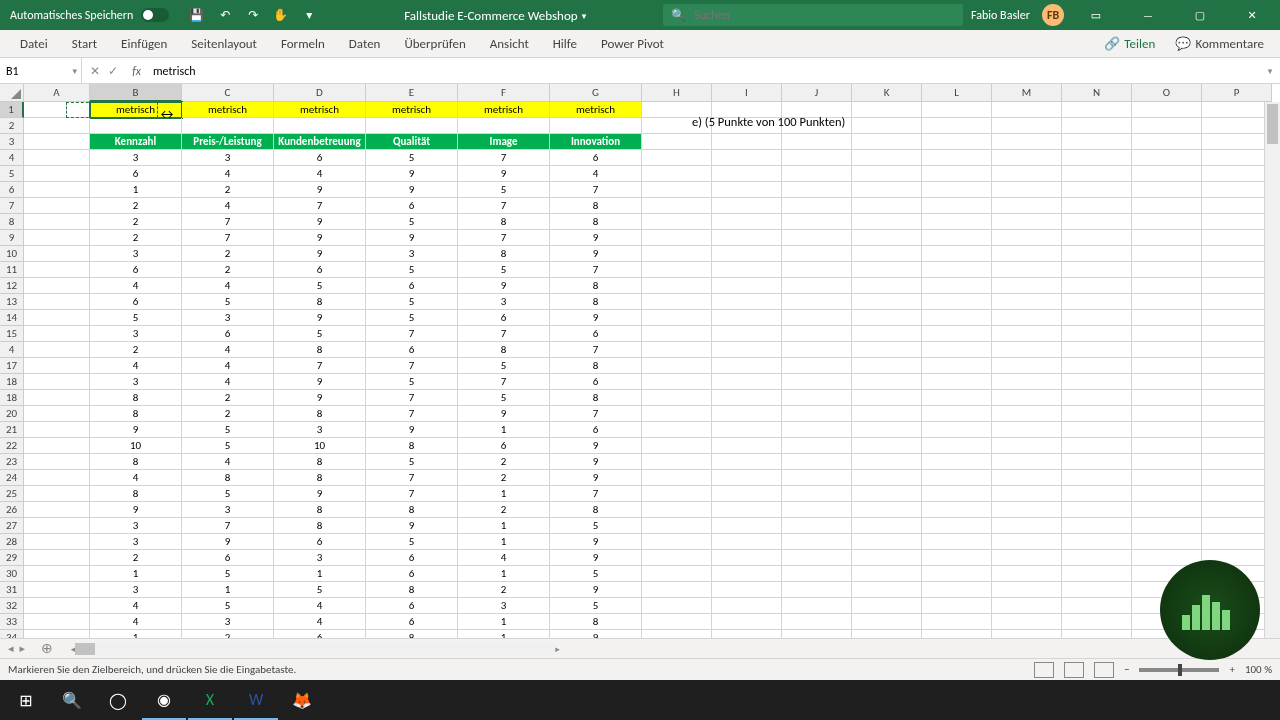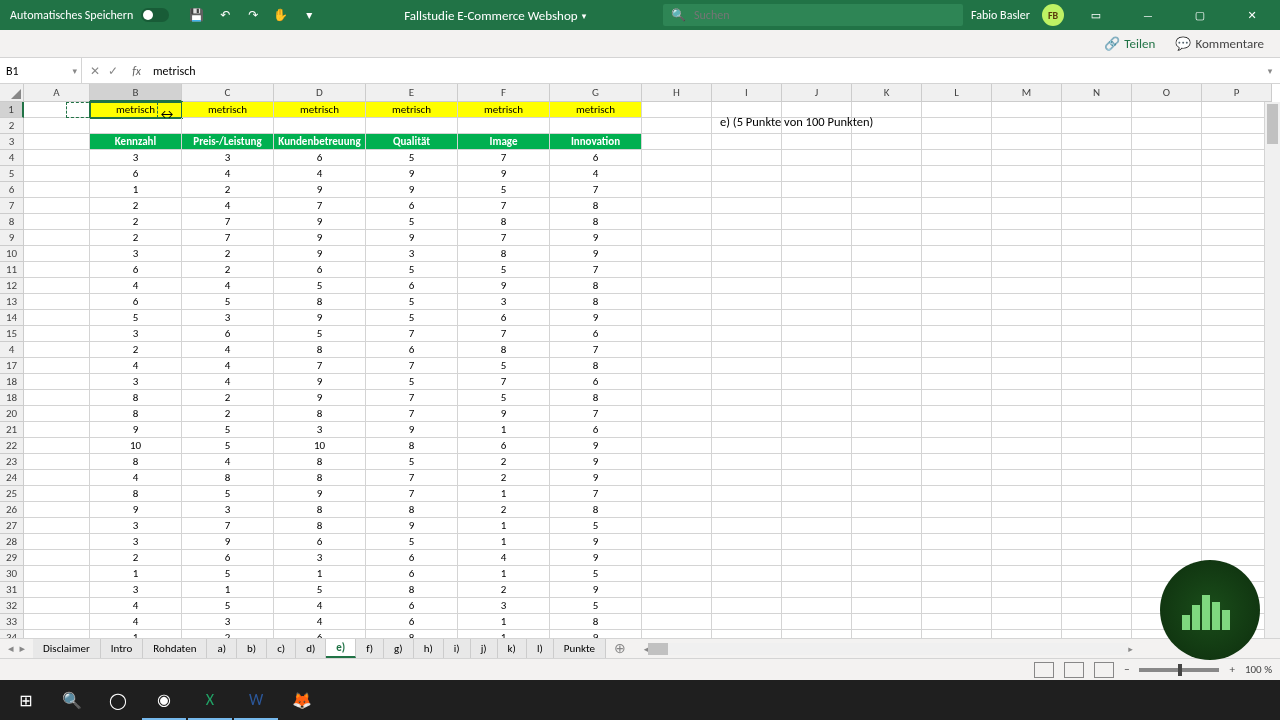--- a/index.html
+++ b/index.html
@@ -9,21 +9,21 @@
 .titlebar { height: 30px; background: #217346; display: flex; align-items: center; color: #fff; font-size: 12px; }
 .autosave { display: flex; align-items: center; padding: 0 10px; gap: 8px; }
 .toggle { width: 28px; height: 14px; background: #185c37; border-radius: 7px; position: relative; }
 .toggle::after { content:''; position:absolute; width:10px; height:10px; background:#fff; border-radius:50%; top:2px; left:2px; }
 .qat { display: flex; gap: 12px; padding: 0 10px; }
 .qat-icon { width: 16px; height: 16px; display:flex; align-items:center; justify-content:center; color:#fff; font-size:12px; }
 .title-center { flex:1; text-align:center; font-size:13px; display:flex; align-items:center; justify-content:center; gap:4px; }
 .search-box { width: 300px; height: 22px; background: #2e8555; display:flex; align-items:center; padding:0 8px; gap:8px; border-radius:2px; }
 .search-box input { background:transparent; border:none; color:#c8e6d3; font-size:12px; outline:none; flex:1; }
 .title-right { display:flex; align-items:center; gap:12px; padding:0 8px; }
-.avatar { width:22px; height:22px; background:#bef264; border-radius:50%; display:flex; align-items:center; justify-content:center; font-size:10px; font-weight:bold; color:#5a3a0a; }
+.avatar { width:22px; height:22px; background:#fdba74; border-radius:50%; display:flex; align-items:center; justify-content:center; font-size:12px; font-weight:bold; color:#5a3a0a; }
 .win-btn { width:40px; height:30px; display:flex; align-items:center; justify-content:center; font-size:11px; }
 
 
 .ribbon { height: 28px; background: #f3f2f1; border-bottom: 1px solid #d4d4d4; display:flex; align-items:center; padding: 0 8px; font-size: 13px; color:#444; }
 .ribbon-tab { padding: 0 12px; height:100%; display:flex; align-items:center; cursor:pointer; }
 .ribbon-right { margin-left:auto; display:flex; gap:4px; }
 .ribbon-btn { display:flex; align-items:center; gap:4px; padding:0 8px; color:#444; }
 .ribbon-btn.share { color:#217346; }
 
 
@@ -112,20 +112,32 @@
     <span>Fabio Basler</span>
     <div class="avatar">FB</div>
     <span class="win-btn">▭</span>
     <span class="win-btn">—</span>
     <span class="win-btn">▢</span>
     <span class="win-btn">✕</span>
   </div>
 </div>
 
 <div class="ribbon">
+  <div id="ribbon-tabs" style="display:flex;height:100%;">
+      <div class="ribbon-tab">Datei</div>
+      <div class="ribbon-tab">Start</div>
+      <div class="ribbon-tab">Einfügen</div>
+      <div class="ribbon-tab">Seitenlayout</div>
+      <div class="ribbon-tab">Formeln</div>
+      <div class="ribbon-tab">Daten</div>
+      <div class="ribbon-tab">Überprüfen</div>
+      <div class="ribbon-tab">Ansicht</div>
+      <div class="ribbon-tab">Hilfe</div>
+      <div class="ribbon-tab">Power Pivot</div>
+    </div>
   <div class="ribbon-right">
     <div class="ribbon-btn share">
       <span>🔗</span>
       <span>Teilen</span>
     </div>
     <div class="ribbon-btn">
       <span>💬</span>
       <span>Kommentare</span>
     </div>
   </div>
@@ -810,61 +822,44 @@
         <div class="cell" style="width: 70px;"></div>
         <div class="cell" style="width: 70px;"></div>
         <div class="cell" style="width: 70px;"></div>
         <div class="cell" style="width: 70px;"></div>
         <div class="cell" style="width: 70px;"></div>
       </div>
     </div>
   <div class="vscroll">
       <div class="vscroll-thumb"></div>
     </div>
-  <div class="text-block" style="left:720px; top:30px; width:530px;">
+  <div class="text-block" style="left:692px; top:30px; width:530px;">
     <div style="margin-bottom:6px;">e) (5 Punkte von 100 Punkten)</div>
   </div>
   <div class="marching-ants" style="left:66px; top:18px; width:92px; height:16px;"></div>
   <div class="cursor-overlay" style="left:158px; top:22px;">↔</div>
 </div>
 
 <div class="sheet-bar">
   <div class="sheet-nav">
     <span>◂</span>
     <span>▸</span>
   </div>
-  <div class="sheet-tabs" id="sheet-tabs">
-      <div class="sheet-tab">Disclaimer</div>
-      <div class="sheet-tab">Intro</div>
-      <div class="sheet-tab">Rohdaten</div>
-      <div class="sheet-tab">a)</div>
-      <div class="sheet-tab">b)</div>
-      <div class="sheet-tab">c)</div>
-      <div class="sheet-tab">d)</div>
-      <div class="sheet-tab active">e)</div>
-      <div class="sheet-tab">f)</div>
-      <div class="sheet-tab">g)</div>
-      <div class="sheet-tab">h)</div>
-      <div class="sheet-tab">i)</div>
-      <div class="sheet-tab">j)</div>
-      <div class="sheet-tab">k)</div>
-      <div class="sheet-tab">l)</div>
-      <div class="sheet-tab">Punkte</div>
-    </div>
   <span class="add-sheet">⊕</span>
   <div class="hscroll-area">
     <span style="font-size:9px;color:#888;">◂</span>
     <div class="hscroll-track">
         <div class="hscroll-thumb"></div>
       </div>
     <span style="font-size:9px;color:#888;">▸</span>
   </div>
 </div>
 
 <div class="status-bar">
+  <span>Markieren Sie den Zielbereich, und drücken Sie die Eingabetaste.</span>
   <div class="status-right">
     <div class="view-btn"></div>
     <div class="view-btn"></div>
     <div class="view-btn"></div>
     <span>−</span>
     <div class="zoom-slider"></div>
     <span>+</span>
     <span>100 %</span>
   </div>
 </div>

